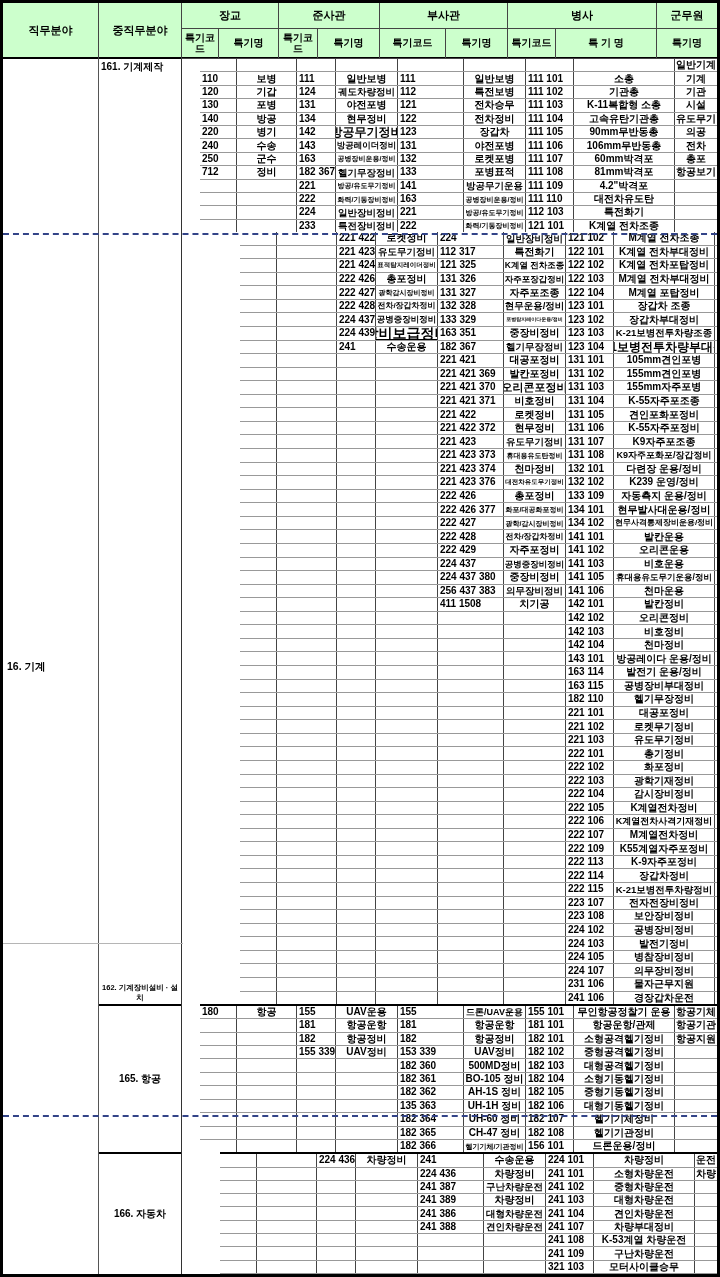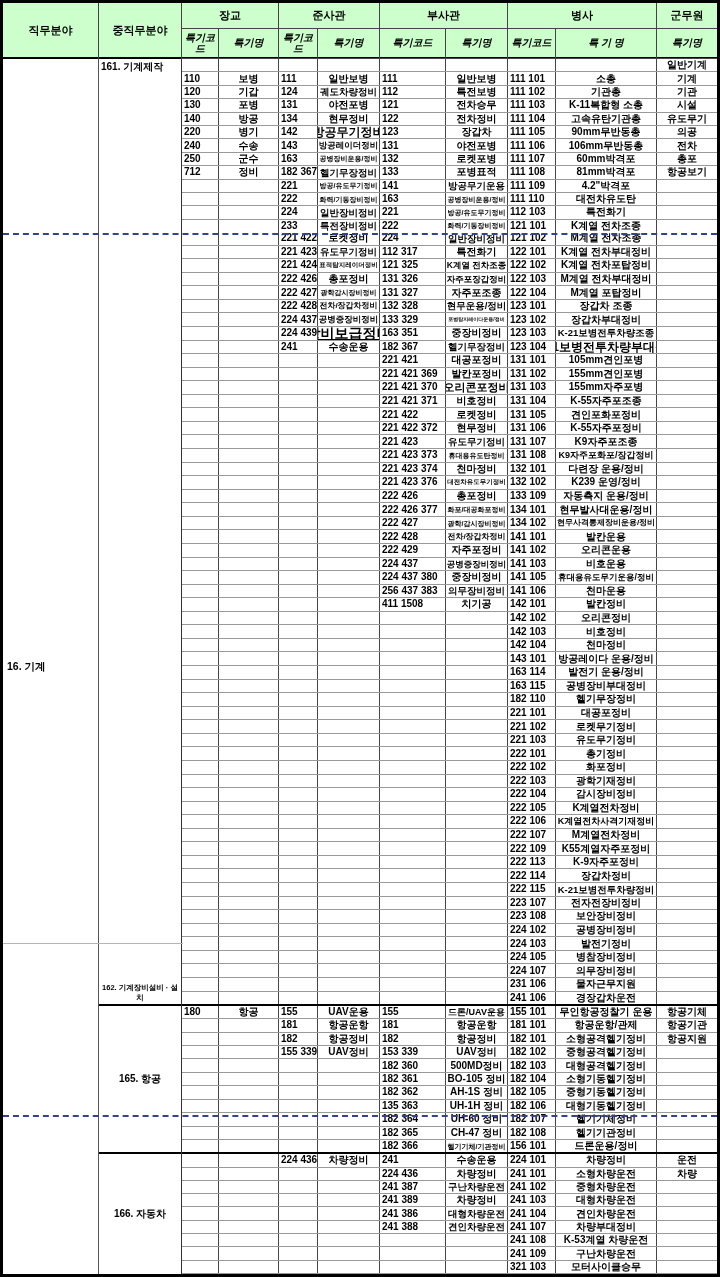--- a/index.html
+++ b/index.html
@@ -23,21 +23,21 @@
     border-bottom:2px solid #000;
   }
   .hcell{
     display:flex;align-items:center;justify-content:center;
     border-right:1px solid #444;border-bottom:1px solid #444;
     font-size:11px;line-height:1.05;text-align:center;
     overflow:hidden;
   }
   .hcell.last{border-right:none;}
   .hcell.span2{grid-row:1/3;border-bottom:none;}
-  .h-sub{font-size:10px;word-break:break-all;padding:0 2px;font-style:italic;}
+  .h-sub{font-size:10px;word-break:break-all;padding:0 2px;}
   .g-officer{grid-column:3/5;}
   .g-warrant{grid-column:5/7;}
   .g-nco{grid-column:7/9;}
   .g-soldier{grid-column:9/11;}
   .g-civil{grid-column:11/12;}
   
   .body{display:flex;height:1215px;}
   .col-jikmu{
     width:96px;border-right:1px solid #555;
     display:flex;align-items:center;
@@ -46,21 +46,21 @@
   .col-jung{width:83px;border-right:1px solid #333;display:flex;flex-direction:column;}
   .jung-cell{position:relative;display:flex;overflow:hidden;}
   .jung-cell .jlabel{width:100%;text-align:left;padding:1px 2px;}
   .jung-cell.s161{align-items:flex-start;}
   .jung-cell.s161 .jlabel{font-size:10px;}
   .jung-cell.s162{align-items:flex-end;}
   .jung-cell.s162 .jlabel{font-size:7.5px;}
   .jung-cell.s165,.jung-cell.s166{align-items:center;}
   .jung-cell.s165 .jlabel,.jung-cell.s166 .jlabel{font-size:10px;}
   .jung-cell.s165,.jung-cell.s166{border-top:2px solid #000;}
-  .rows-area{flex:1;display:flex;flex-direction:column;}
+  .rows-area{flex:1;display:flex;flex-direction:column;align-items:flex-end;}
   .section{display:flex;flex-direction:column;flex-basis:0;}
   .section.s165,.section.s166{border-top:2px solid #000;}
   .trow{
     flex:1;
     display:grid;
     grid-template-columns:37px 60px 39px 62px 66px 62px 48px 101px 1fr;
     border-bottom:1px solid #999;
     min-height:0;
   }
   .section .trow:last-child{border-bottom:none;}

